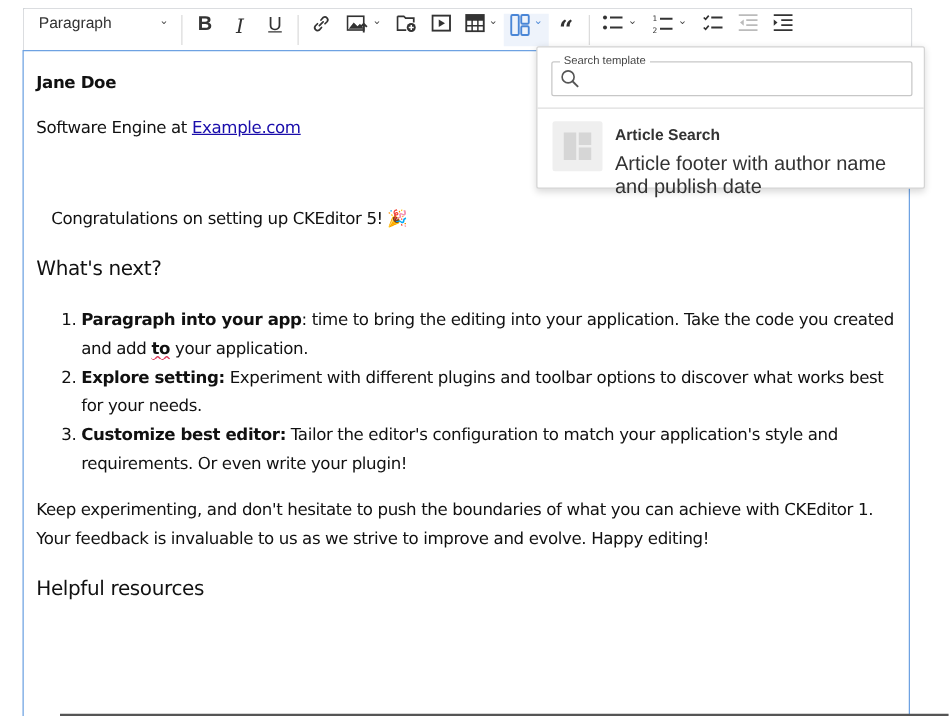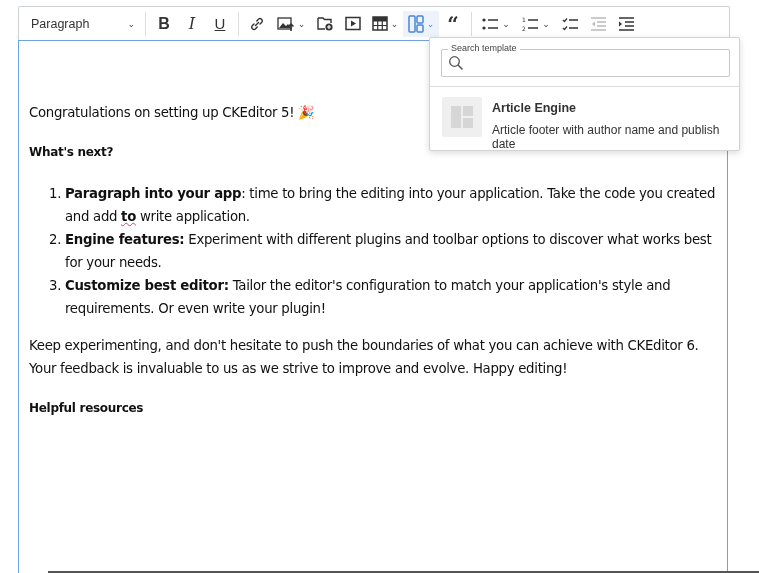--- a/index.html
+++ b/index.html
@@ -1,41 +1,41 @@
 <!DOCTYPE html>
 <html><head>
 <meta charset="utf-8">
 <style>
   html, body { margin:0; padding:0; background:#ffffff; }
   body { width:759px; height:573px; position:relative; overflow:hidden; font-family:"Liberation Sans", sans-serif; }
   .editor-wrap { position:absolute; left:18px; top:6px; width:712px; height:580px; }
   .toolbar { position:absolute; left:0; top:0; width:710px; height:33px; border:1px solid #cfd2d6; border-bottom:none; background:#fff; display:flex; align-items:center; border-radius:2px 2px 0 0; }
-  .tb-btn { height:26px; display:flex; align-items:center; justify-content:center; color:#333; font-size:15px; cursor:pointer; box-sizing:border-box; }
+  .tb-btn { height:26px; display:flex; justify-content:center; color:#333; font-size:15px; cursor:pointer; box-sizing:border-box; }
   .tb-sep { width:1px; height:24px; background:#dcdcdc; margin:0 4px; }
   .heading-select { width:122px; justify-content:space-between; padding:0 6px 0 12px; font-size:12.5px; color:#333; }
   .chev { font-size:9px; color:#444; margin-left:3px; display:inline-block; }
   .tb-btn.active { background:#eef3fb; color:#4a86d6; }
   .editable { position:absolute; left:0; top:34px; width:710px; height:546px; border:1px solid #6ea2e2; box-sizing:border-box; background:#fff; }
   .content { padding:10px 10px 0 10px; font-family:"DejaVu Sans", sans-serif; font-size:13.3px; color:#111; letter-spacing:-0.3px; }
   .content p { margin:0; line-height:23px; }
   .p-name { font-weight:bold; margin-top:4px !important; }
   .link { color:#1a0dab; text-decoration:underline; }
-  h2.h { font-size:12px; font-weight:bold; margin:0; line-height:22px; }
+  h2.h { font-size:16px; font-weight:normal; margin:0; line-height:22px; }
   ol.list { margin:0; padding-left:36px; }
   ol.list li { line-height:23px; }
   .squiggle { text-decoration: underline wavy #e04060; text-decoration-thickness:1px;font-weight:bold; }
   .dropdown { position:absolute; left:429px; top:37px; width:309px; height:112px; background:#fff; border:1px solid #d4d4d4; box-shadow:0 2px 6px rgba(0,0,0,0.15); border-radius:2px; }
   .search-field { position:absolute; left:11px; top:11px; width:287px; height:26px; border:1px solid #c7c7c7; border-radius:2px; }
   .search-label { position:absolute; left:6px; top:-7px; background:#fff; padding:0 3px; font-size:9px; color:#444; }
   .search-icon { position:absolute; left:6px; top:5px; width:16px; height:16px; }
   .dd-divider { position:absolute; left:0; top:48px; width:100%; height:1px; background:#dedede; }
   .tpl-item { position:absolute; left:0; top:49px; width:100%; height:62px; cursor:pointer; }
   .tpl-thumb { position:absolute; left:12px; top:10px; width:40px; height:40px; background:#efefef; border-radius:2px; }
   .tpl-title { position:absolute; left:62px; top:14px; font-size:12.5px; font-weight:bold; color:#333; }
-  .tpl-desc { position:absolute; left:62px; top:36px; font-size:12px; color:#333; }
+  .tpl-desc { position:absolute; left:62px; top:36px; font-size:16px; color:#333; }
   .bottom-bar { position:absolute; left:48px; top:571px; width:711px; height:2px; background:#555; }
 </style>
 </head>
 <body>
 
 <div class="editor-wrap">
   <div class="toolbar">
     <div class="tb-btn heading-select">
       <span>Paragraph</span>
       <span class="chev">⌄</span>
@@ -128,29 +128,33 @@
     <div class="tb-btn" style="width:28px;">
       <svg width="17" height="14" viewBox="0 0 17 14">
           <path d="M1 1h15M7 5h9M7 9h9M1 13h15" stroke="#333" stroke-width="1.4"></path>
           <path d="M1 4.5L4 7l-3 2.5z" fill="#333"></path>
         </svg>
     </div>
   </div>
 
   <div class="editable">
     <div class="content">
+      <p class="p-name">Jane Doe</p>
+      <p style="margin-top:13px;">
+        <span>Software Engine at </span><span class="link">Example.com</span>
+      </p>
       <p style="margin-top:14px;height:23px;"></p>
-      <p style="margin-top:13px;">Congratulations on setting up CKEditor 5! 🎉</p>
+      <p style="margin-top:13px;margin-left:12px;">Congratulations on setting up CKEditor 5! 🎉</p>
       <h2 class="h" style="margin-top:17px;">What's next?</h2>
       <ol class="list" style="margin-top:19px;">
-        <li><b>Paragraph into your app</b><span>: time to bring the editing into your application. Take the code you created and add </span><span class="squiggle">to</span><span> write application.</span></li>
-        <li><b>Engine features:</b><span> Experiment with different plugins and toolbar options to discover what works best for your needs.</span></li>
+        <li><b>Paragraph into your app</b><span>: time to bring the editing into your application. Take the code you created and add </span><span class="squiggle">to</span><span> your application.</span></li>
+        <li><b>Explore setting:</b><span> Experiment with different plugins and toolbar options to discover what works best for your needs.</span></li>
         <li><b>Customize best editor:</b><span> Tailor the editor's configuration to match your application's style and requirements. Or even write your plugin!</span></li>
       </ol>
-      <p style="margin-top:14px;">Keep experimenting, and don't hesitate to push the boundaries of what you can achieve with CKEditor 6. Your feedback is invaluable to us as we strive to improve and evolve. Happy editing!</p>
+      <p style="margin-top:14px;">Keep experimenting, and don't hesitate to push the boundaries of what you can achieve with CKEditor 1. Your feedback is invaluable to us as we strive to improve and evolve. Happy editing!</p>
       <h2 class="h" style="margin-top:17px;">Helpful resources</h2>
     </div>
   </div>
 </div>
 
 <div class="dropdown">
   <div class="search-field">
     <span class="search-label">Search template</span>
     <svg class="search-icon" viewBox="0 0 16 16">
         <circle cx="6.5" cy="6.5" r="4.8" fill="none" stroke="#555" stroke-width="1.3"></circle>
@@ -159,18 +163,18 @@
   </div>
   <div class="dd-divider"></div>
   <div class="tpl-item">
     <div class="tpl-thumb">
       <svg width="40" height="40" viewBox="0 0 40 40">
           <rect x="9" y="9" width="10" height="22" fill="#d6d6d6"></rect>
           <rect x="21" y="9" width="10" height="10" fill="#d6d6d6"></rect>
           <rect x="21" y="21" width="10" height="10" fill="#d6d6d6"></rect>
         </svg>
     </div>
-    <div class="tpl-title">Article Engine</div>
+    <div class="tpl-title">Article Search</div>
     <div class="tpl-desc">Article footer with author name and publish date</div>
   </div>
 </div>
 
 <div class="bottom-bar"></div>
 
 </body></html>

